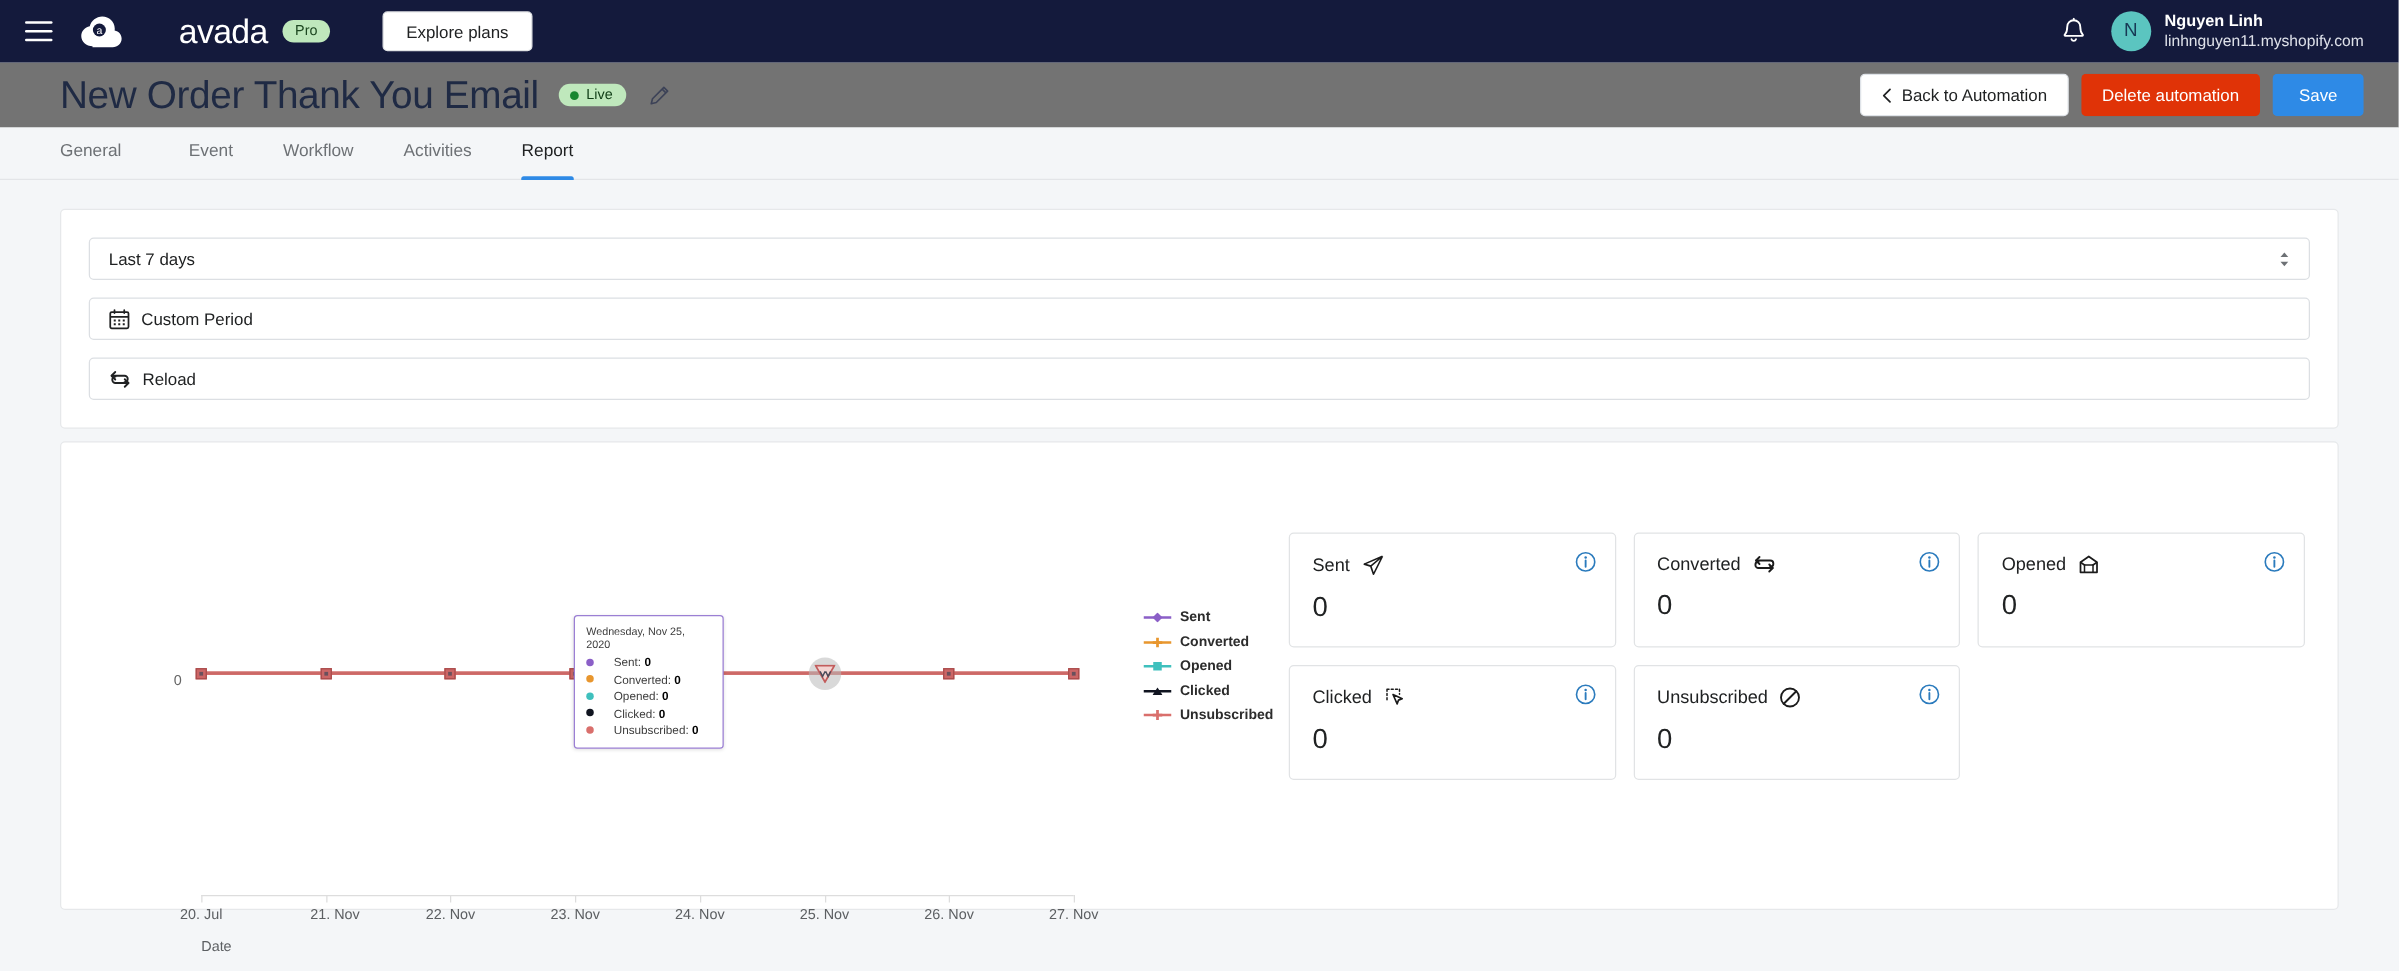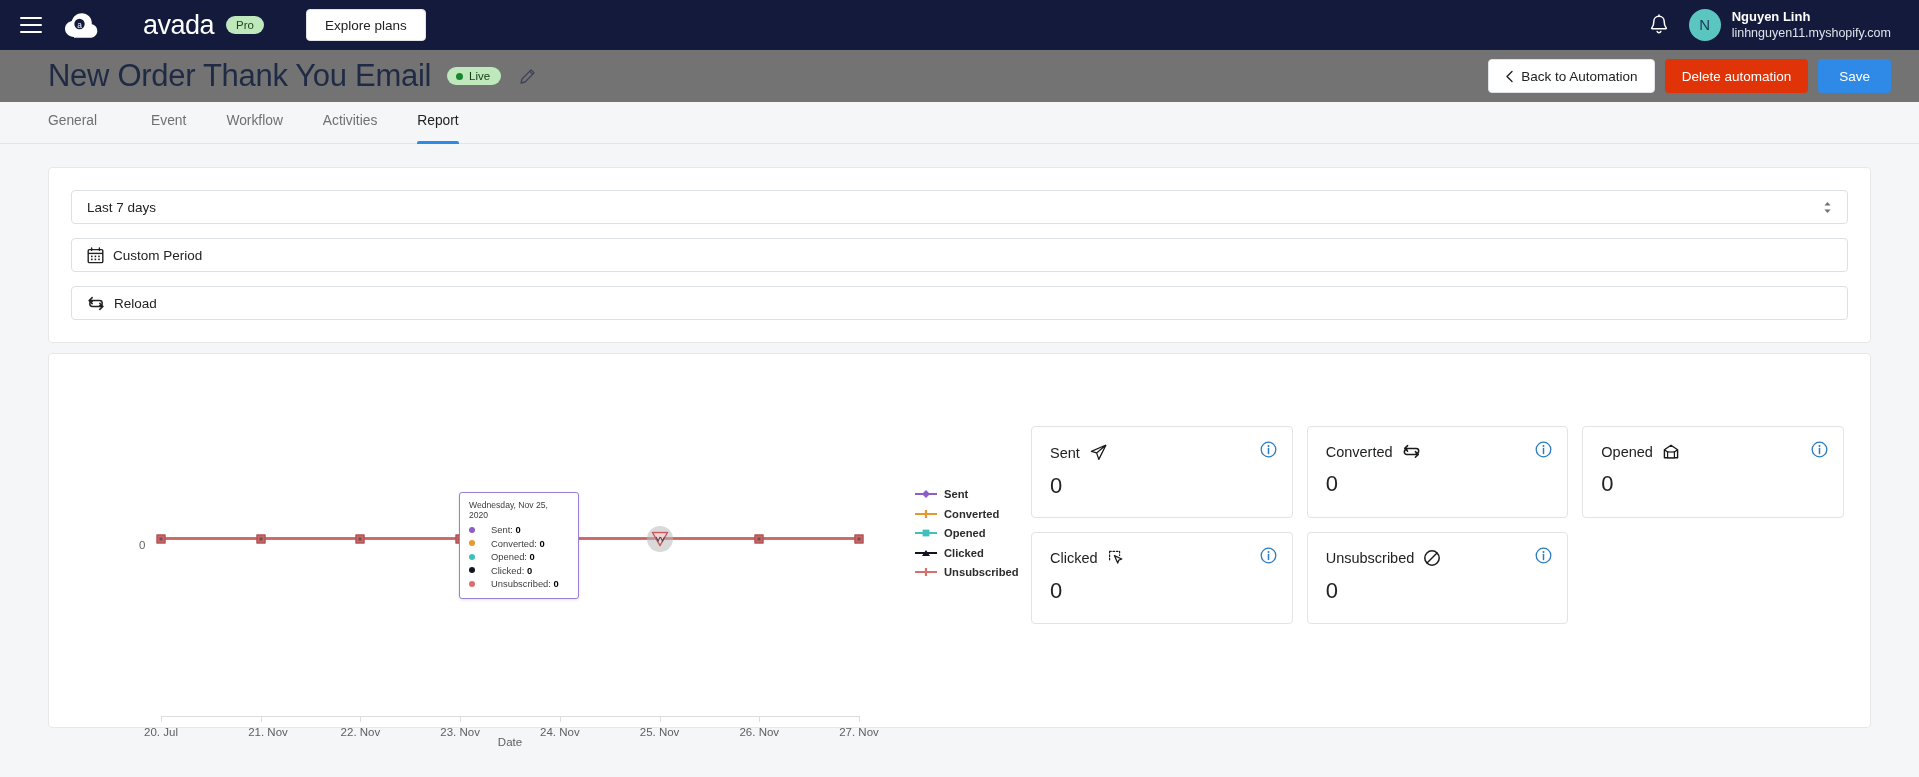--- a/index.html
+++ b/index.html
@@ -108,21 +108,21 @@
     position:absolute; left: 36px; top: 470px; font-size:11px; color:#666;
     transform: rotate(-90deg); transform-origin: left top; white-space:nowrap;
   }
   .y-tick { position:absolute; left:64px; top:159px; font-size:11.5px; color:#666; }
   .plot { position:absolute; left:86px; top:36px; width:698px; height:300px; }
   .x-axis-line { position:absolute; left:86px; top:336px; width:698px; height:1px; background:#ddd; }
   .x-ticks { position:absolute; left:86px; top:336px; width:698px; height:6px; }
   .x-ticks i { position:absolute; top:0; width:1px; height:6px; background:#ddd; }
   .x-labels { position:absolute; left:0px; top:346px; width:870px; height:16px; }
   .x-labels span { position:absolute; font-size:11.5px; color:#5c5f62; transform:translateX(-50%); }
-  .x-title { position:absolute; left:86px; top:356px; width:698px; text-align:center;
+  .x-title { position:absolute; left:86px; top:372px; width:698px; 
     font-size:11.5px; color:#5c5f62; }
 
   .series-line {
     position:absolute; left:0; top:121px; width:100%; height:3px; background:#d2706e;
   }
   .series-line.l2 { top:122px; height:1px; background:#c25c5c; opacity:.5; }
   .marker {
     position:absolute; width:9px; height:9px; background:#cc6666;
     border:1px solid #a94a4a; transform:translate(-50%,-50%); top:123px;
   }

